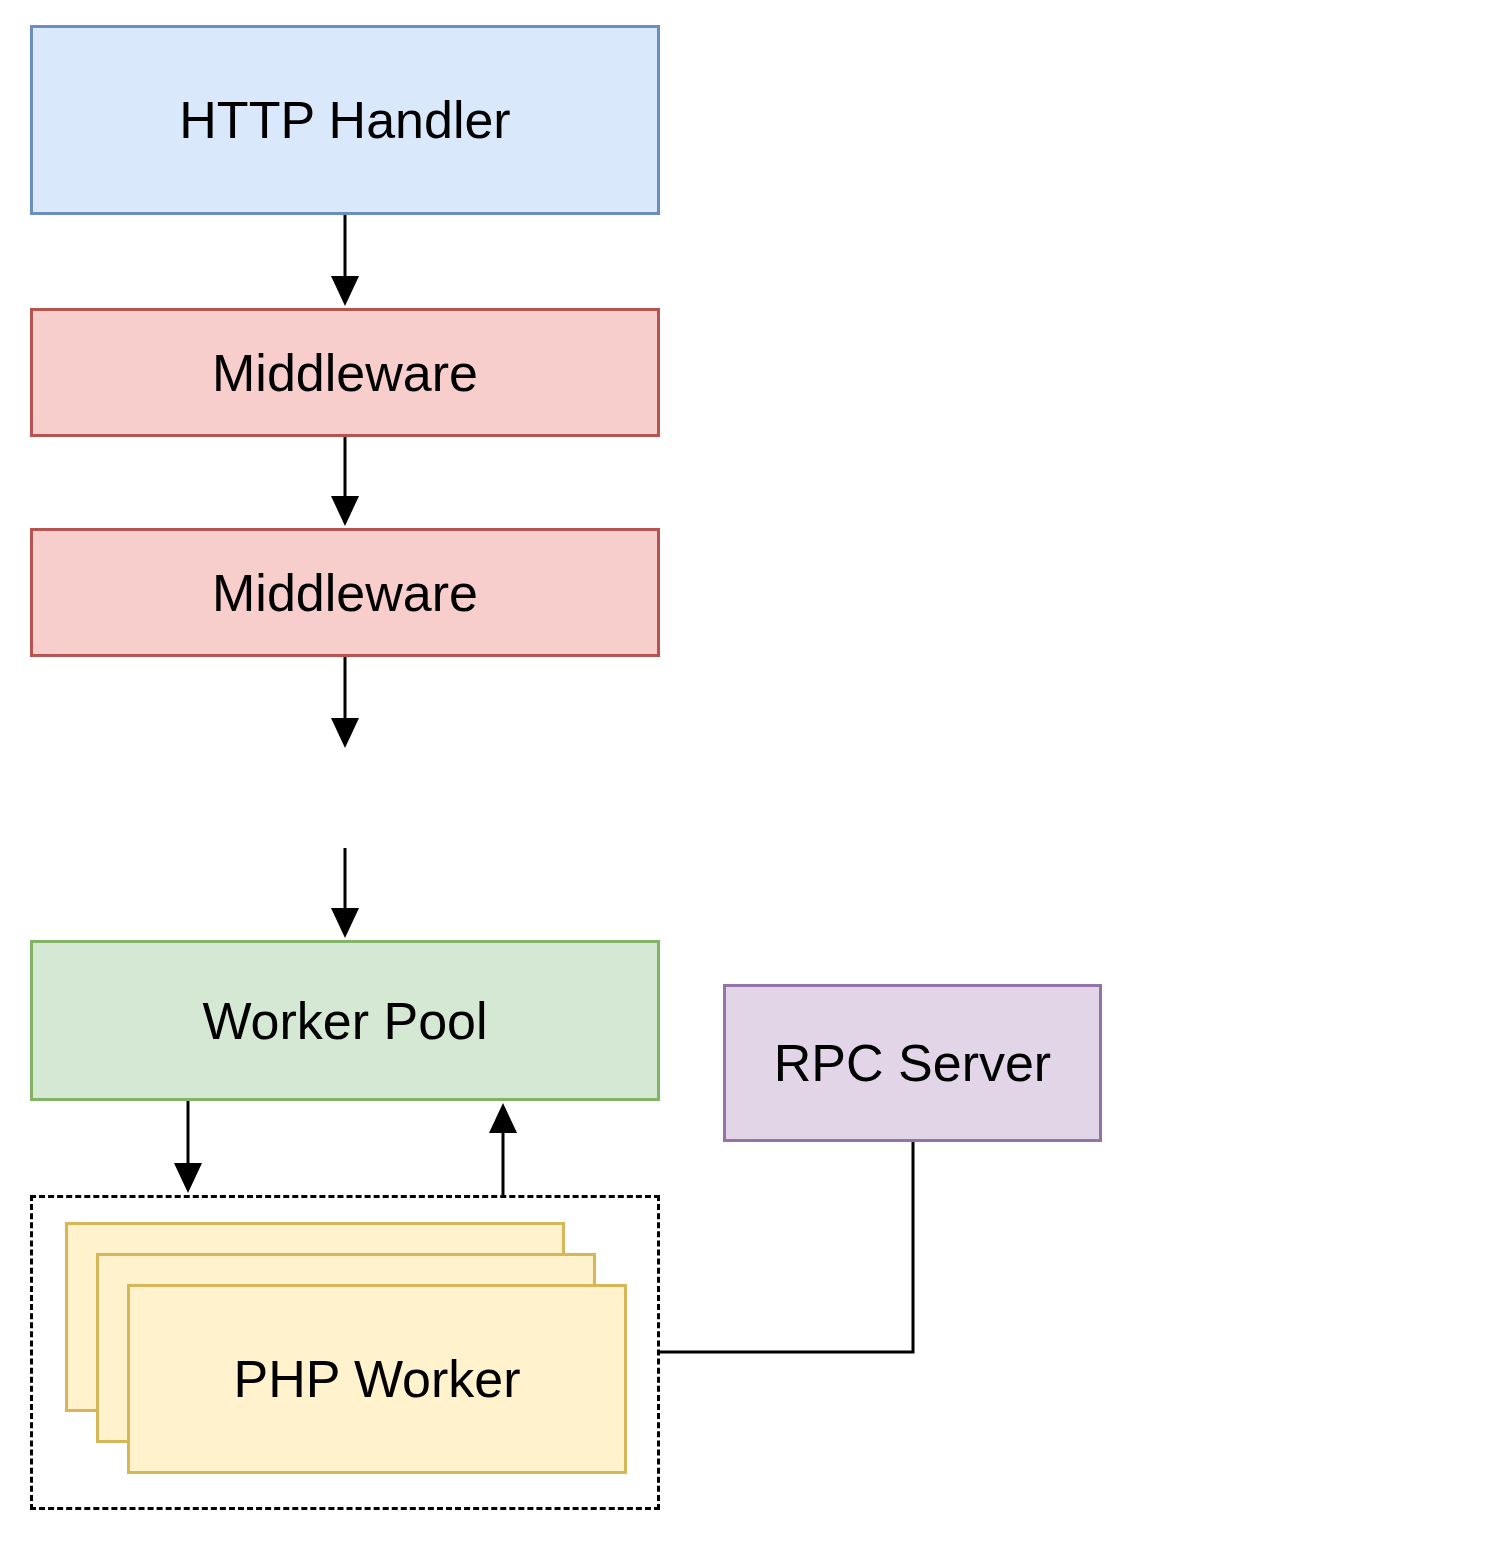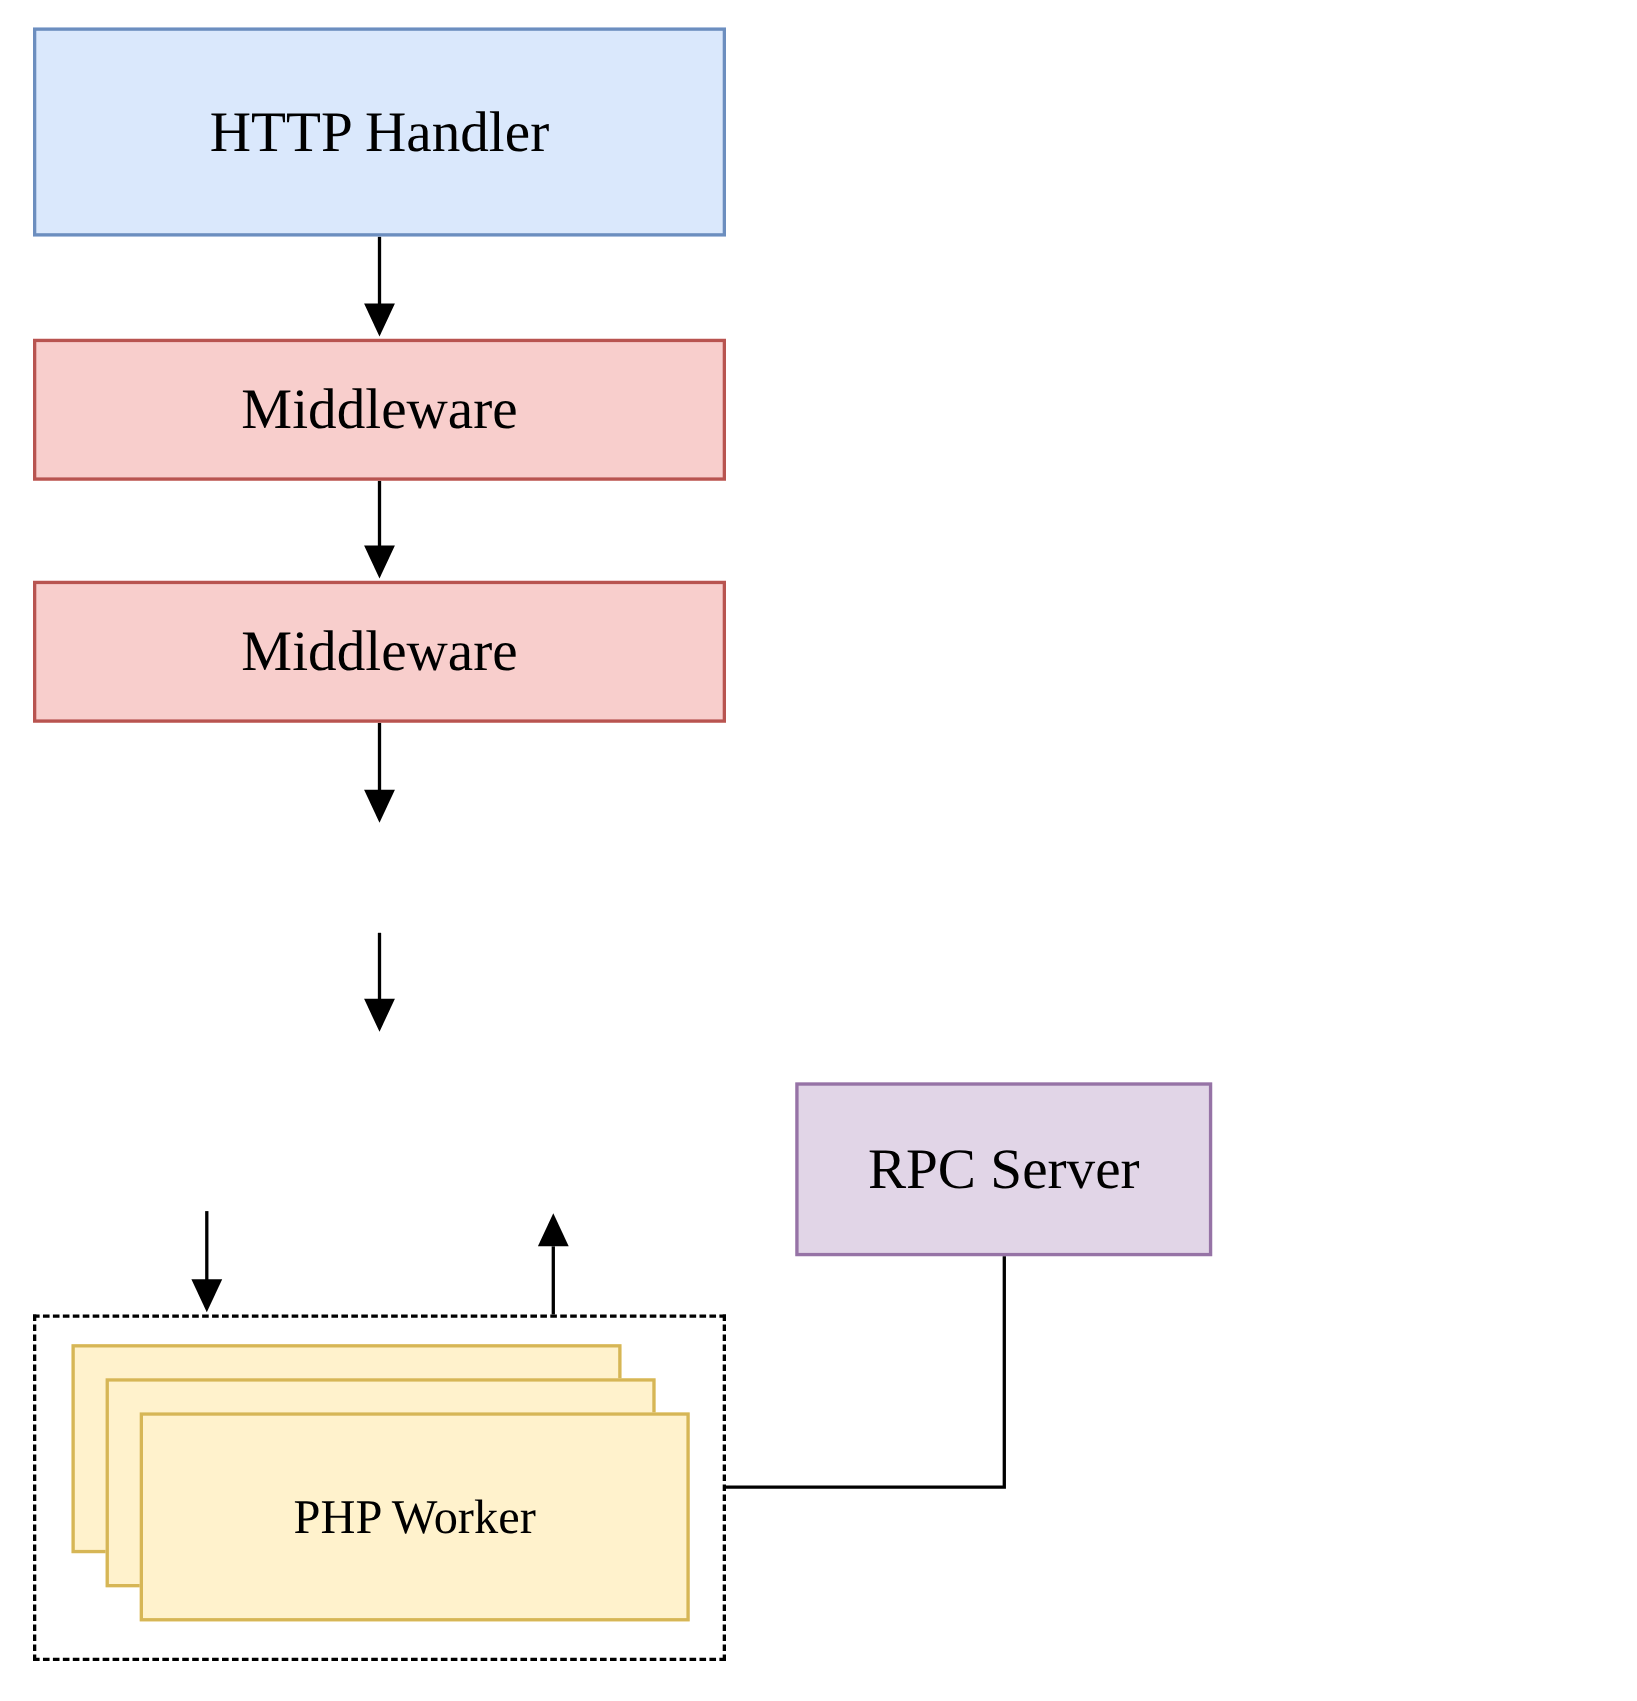--- a/index.html
+++ b/index.html
@@ -7,21 +7,20 @@
     padding: 0;
     background: #ffffff;
     font-family: "Liberation Sans", sans-serif;
   }
   .canvas {
     position: relative;
     width: 1488px;
     height: 1546px;
     background: #ffffff;
     overflow: hidden;
-    font-family: Liberation Serif, serif;
   }
   .edges-layer {
     position: absolute;
     left: 0; top: 0;
     width: 1488px;
     height: 1546px;
     pointer-events: none;
   }
   .node {
     position: absolute;
@@ -50,21 +49,21 @@
   }
   .card {
     position: absolute;
     box-sizing: border-box;
     width: 500px; height: 190px;
     background: #fff2cc;
     border: 3px solid #d6b656;
     display: flex;
     align-items: center;
     justify-content: center;
-    font-size: 44px;
+    font-size: 52px;
     color: #000000;
     white-space: nowrap;
   }
   .card-back  { left: 65px;  top: 1222px; }
   .card-mid   { left: 96px;  top: 1253px; }
   .card-front { left: 127px; top: 1284px; }
   .label { display: inline-block; }
 </style>
 </head>
 <body>
@@ -98,20 +97,23 @@
 
   <div class="node node-mw1">
     <span class="label">Middleware</span>
   </div>
 
   <div class="node node-mw2">
     <span class="label">Middleware</span>
   </div>
 
 
+  <div class="node node-wp">
+    <span class="label">Worker Pool</span>
+  </div>
 
   <div class="node node-rpc">
     <span class="label">RPC Server</span>
   </div>
 
   <div class="worker-group"></div>
   <div class="card card-back"></div>
   <div class="card card-mid"></div>
   <div class="card card-front">
     <span class="label">PHP Worker</span>

